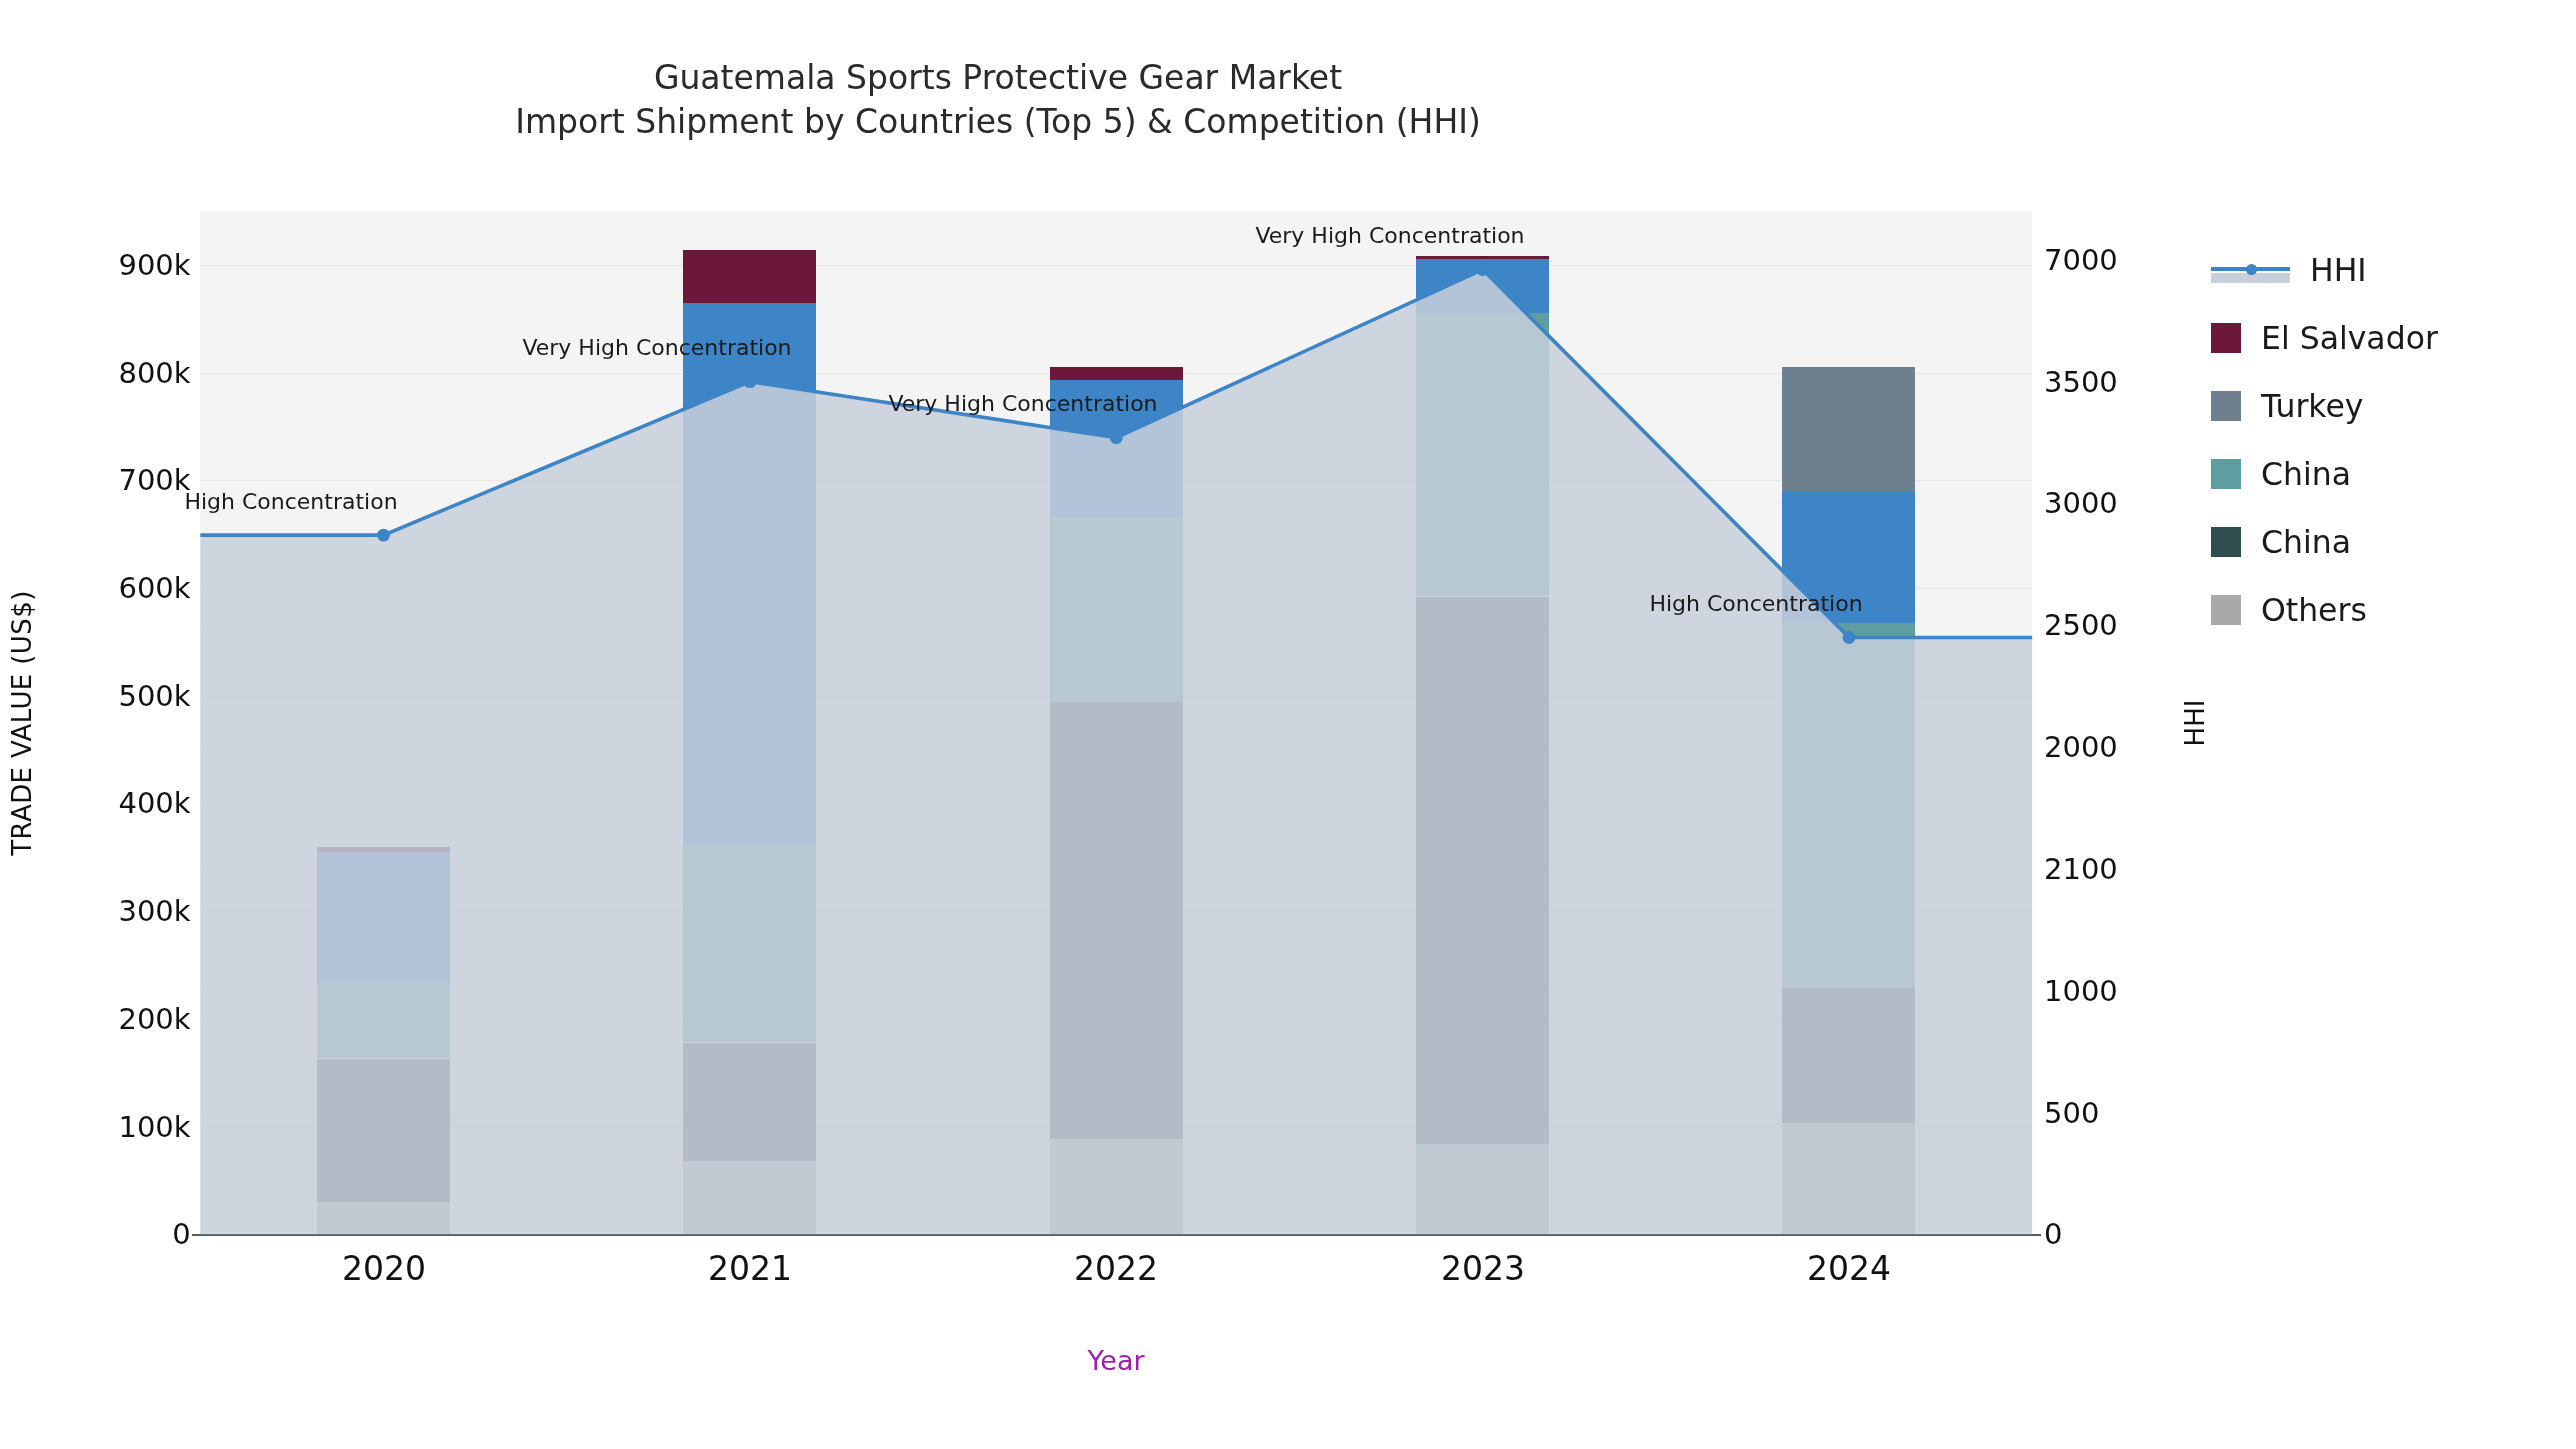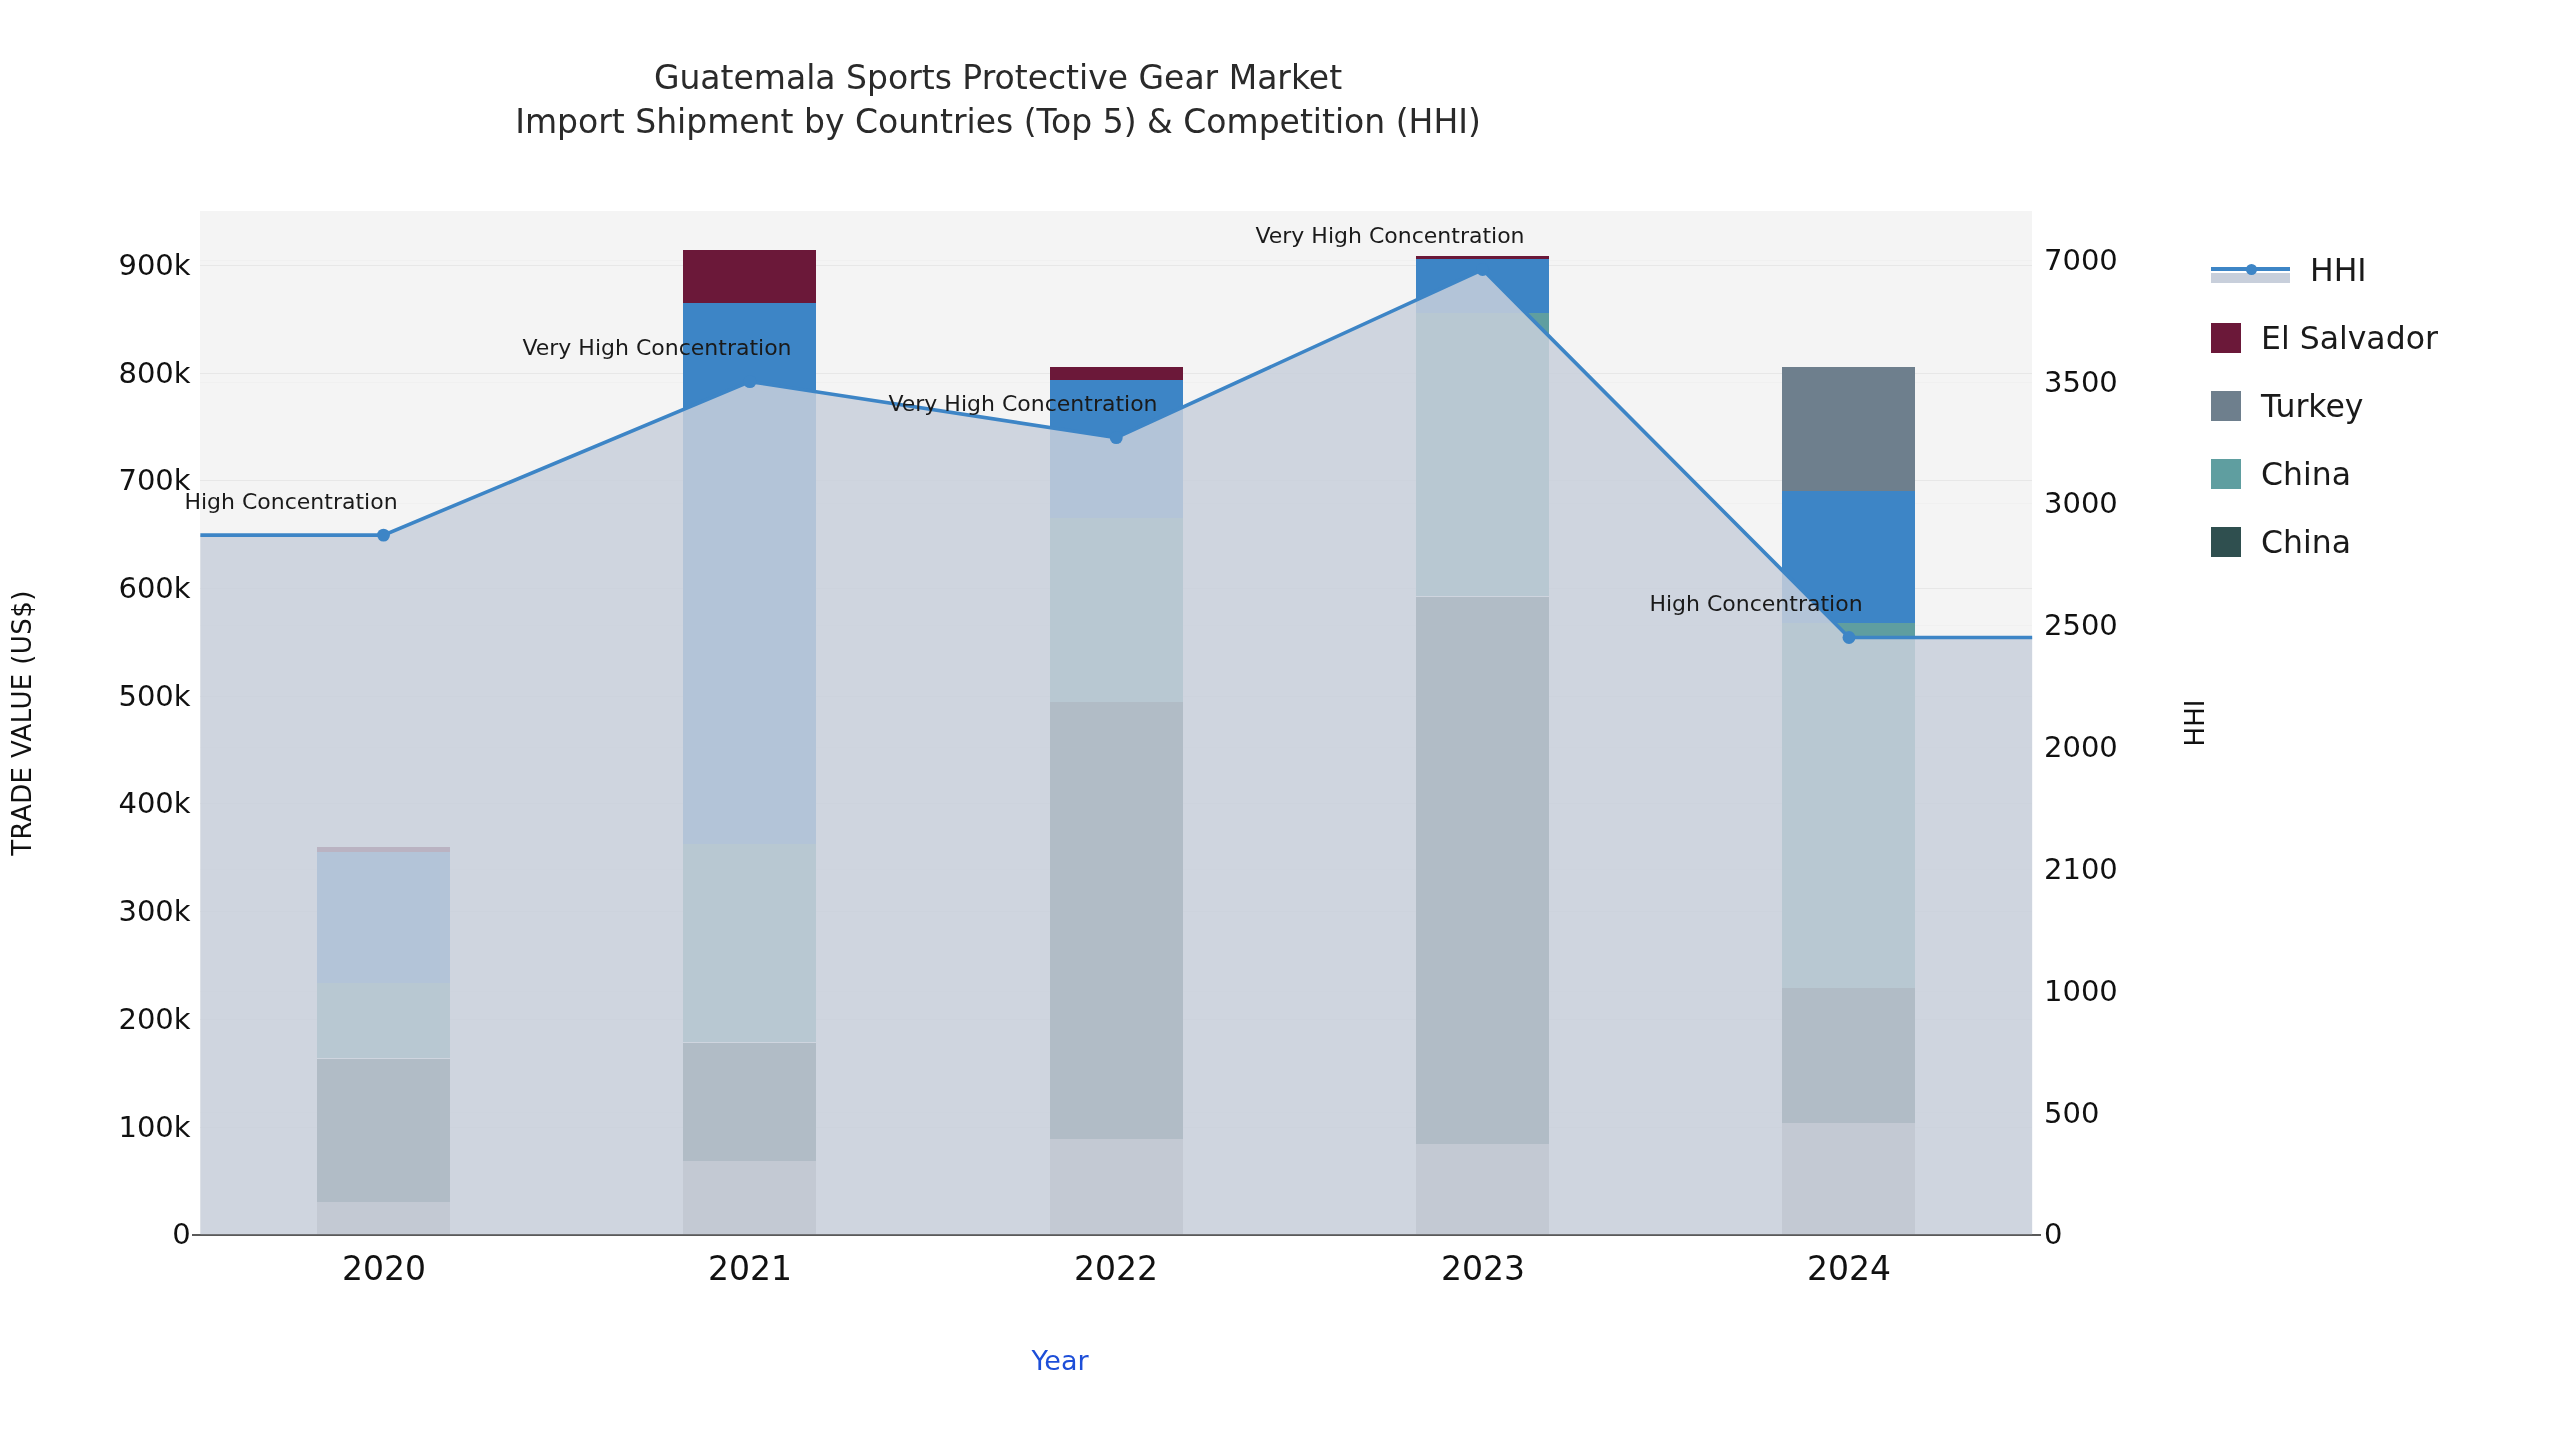--- a/index.html
+++ b/index.html
@@ -30,21 +30,21 @@
 
   
   #y2ticks{position:absolute;left:2044px;top:0;width:186px;height:1449px;}
   .y2tick{position:absolute;left:0;transform:translateY(-50%);font-size:29px;color:#111;white-space:nowrap;}
   #y2label-wrap{position:absolute;left:2195px;top:0;width:0.7px;height:1449px;}
   #y2label{position:absolute;left:0;top:723px;transform:translate(-50%,-50%) rotate(-90deg);
            font-size:26px;color:#111;white-space:nowrap;}
 
   
   .xtick{position:absolute;top:1249px;transform:translateX(-50%);font-size:33px;color:#111;}
-  #xlabel{position:absolute;top:1345px;left:1060px;transform:translateX(-50%);font-size:27px;color:#1d4ed8;}
+  #xlabel{position:absolute;top:1345px;left:1116px;transform:translateX(-50%);font-size:27px;color:#a21caf;}
 
   
   .barcol{position:absolute;bottom:0;width:133px;}
   .seg{position:absolute;left:0;width:100%;}
 
   
   #overlay{position:absolute;left:0;top:0;width:2576px;height:1449px;pointer-events:none;}
 
   
   .anno{position:absolute;transform:translateX(-50%);font-size:22px;color:#1a1a1a;white-space:nowrap;}
@@ -205,16 +205,20 @@
         <div class="legtext">Turkey</div>
       </div>
       <div class="legrow">
         <div class="swatch" style="background: rgb(95, 158, 160);"></div>
         <div class="legtext">China</div>
       </div>
       <div class="legrow">
         <div class="swatch" style="background: rgb(47, 79, 79);"></div>
         <div class="legtext">China</div>
       </div>
+      <div class="legrow">
+        <div class="swatch" style="background: rgb(169, 169, 169);"></div>
+        <div class="legtext">Others</div>
+      </div>
     </div>
 
 </div>
 
 
 </body></html>

